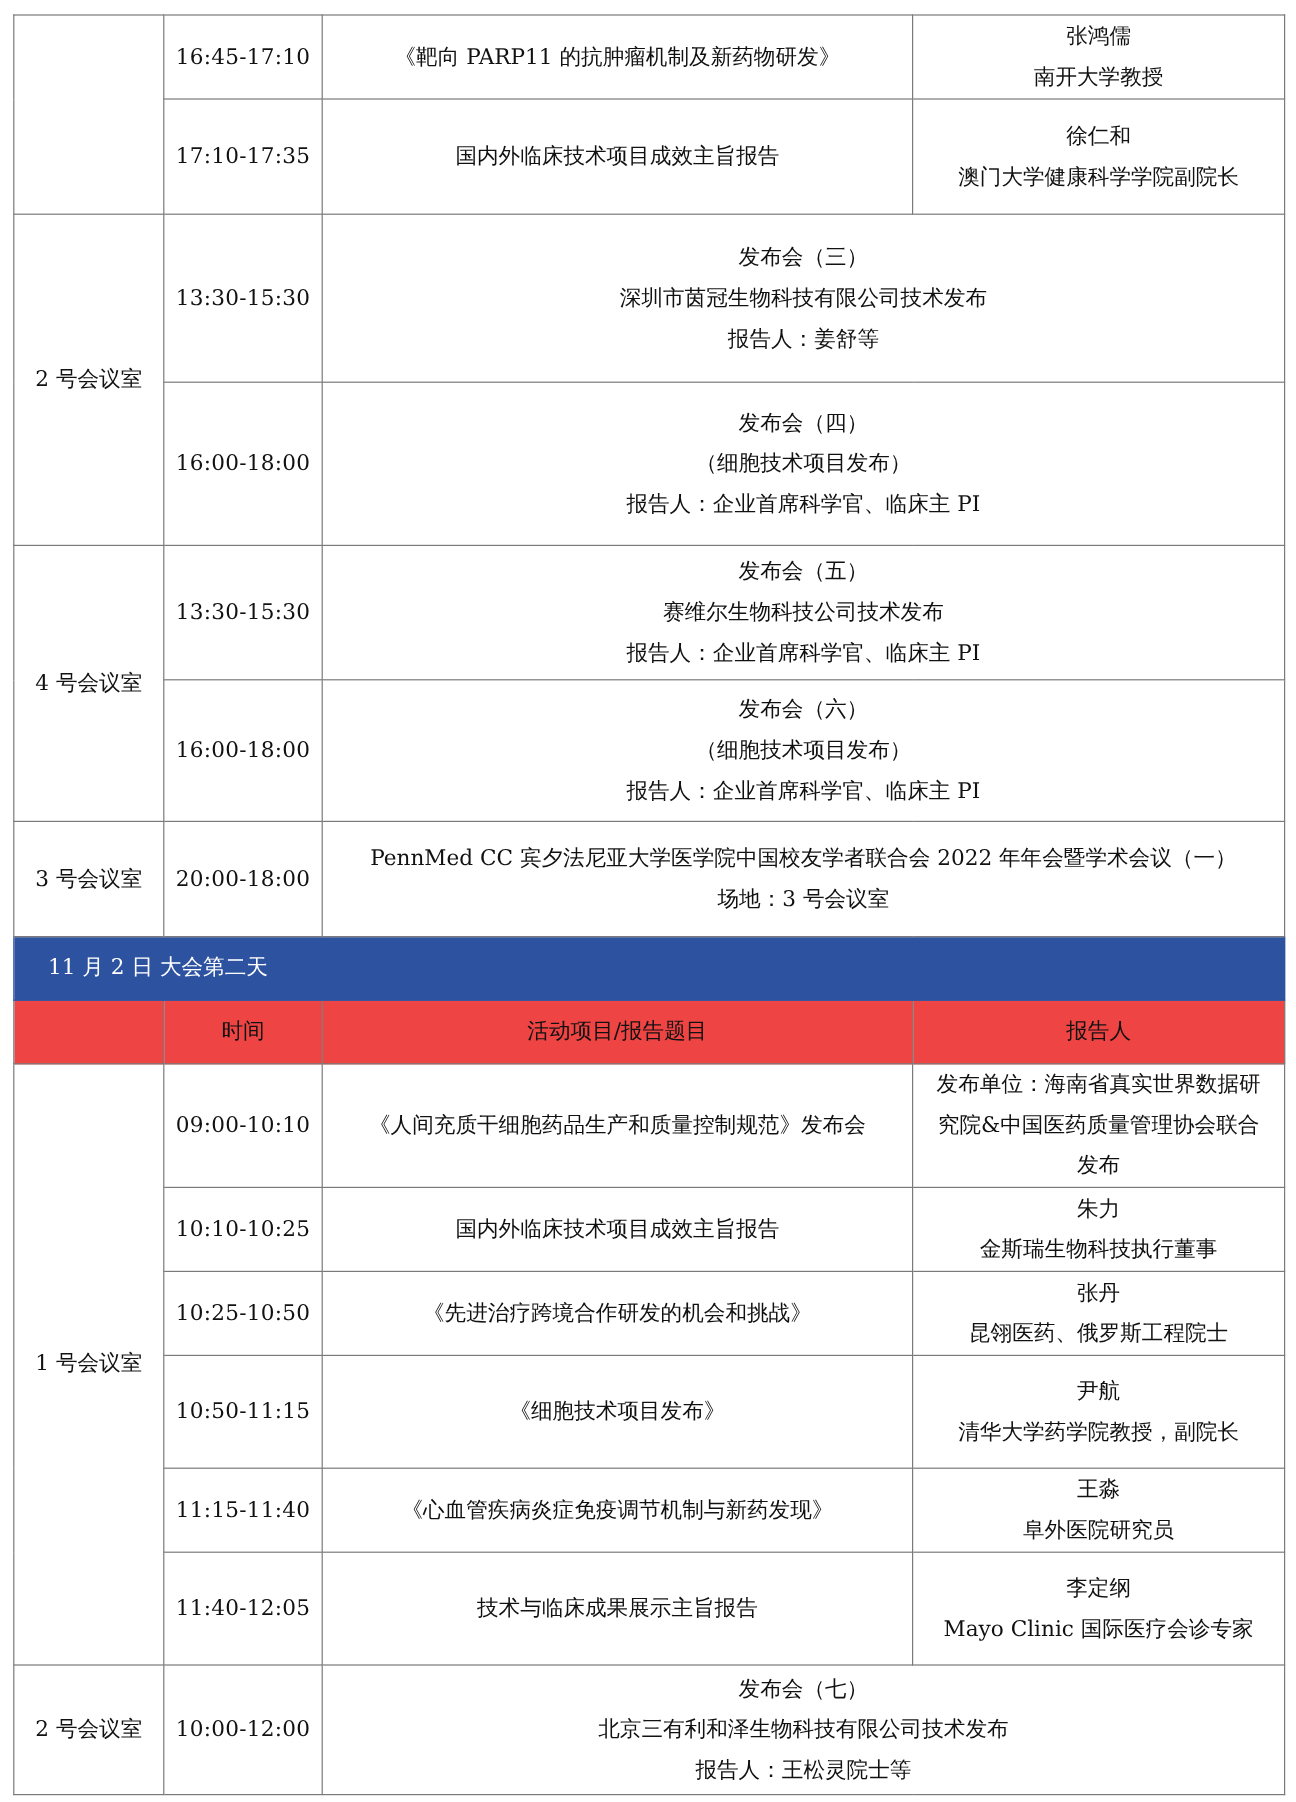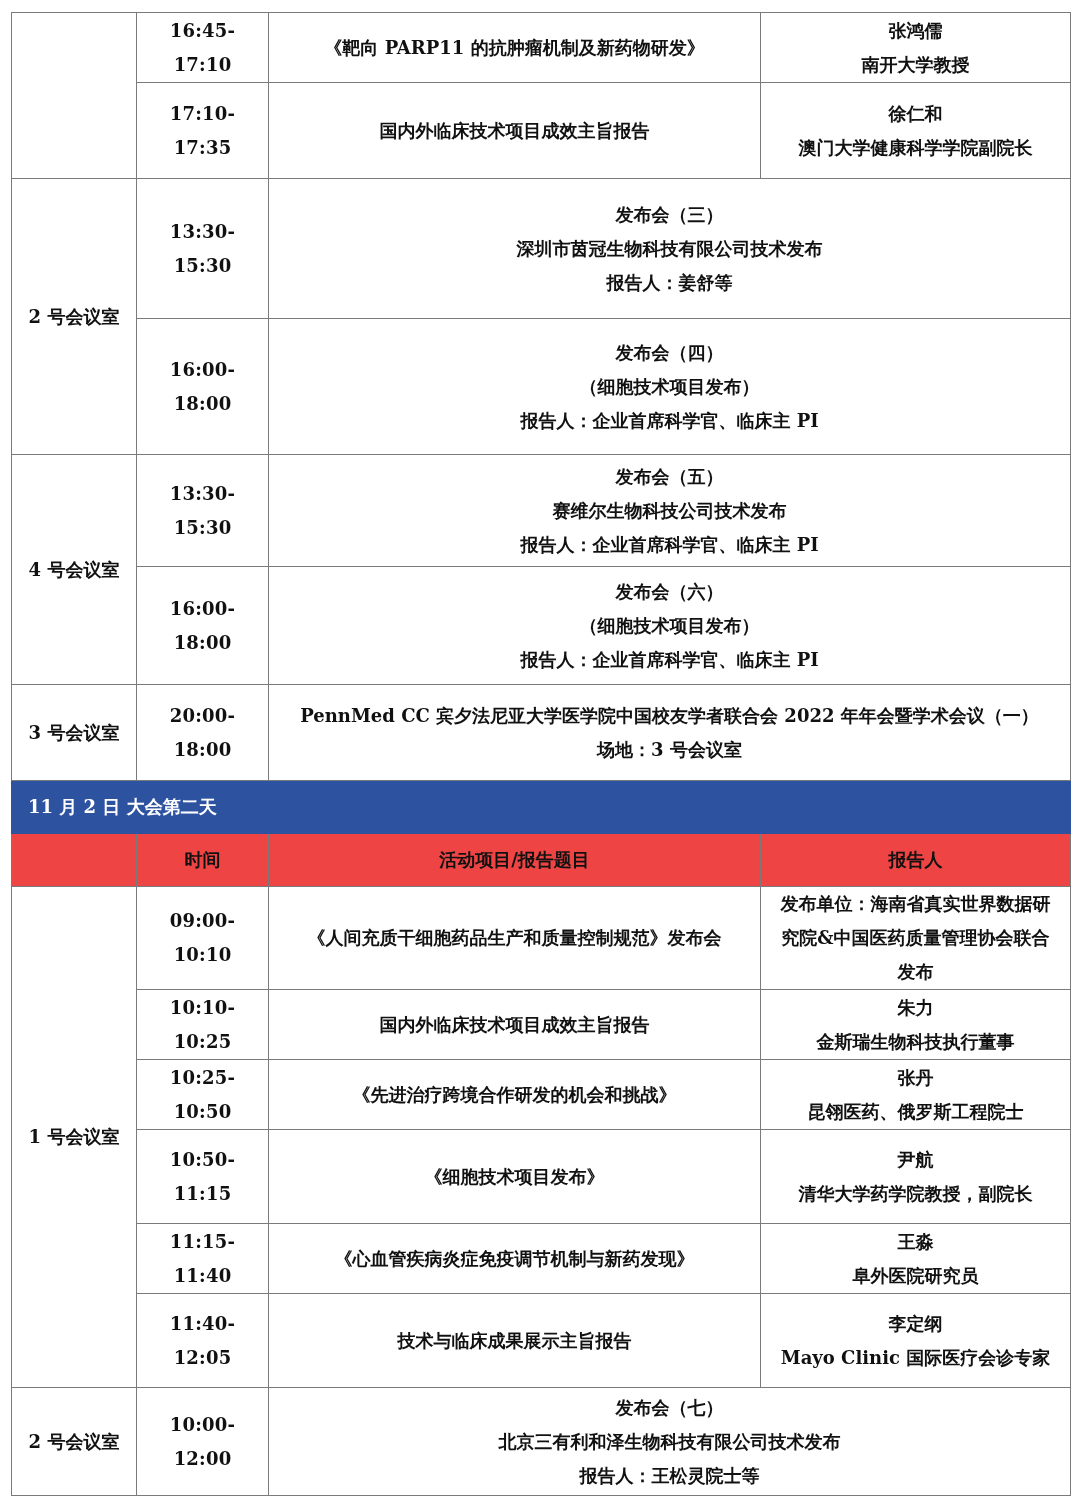--- a/index.html
+++ b/index.html
@@ -1,27 +1,27 @@
 <!DOCTYPE html>
 <html><head>
 <meta charset="utf-8">
 <style>
   html, body { margin: 0; padding: 0; background: #ffffff; }
   body { width: 1080px; height: 1502px; position: relative; overflow: hidden;
          font-family: "DejaVu Serif", "Liberation Serif", serif; color: #111; }
   table.sched { position: absolute; left: 11px; top: 12px; width: 1059px;
-                border-collapse: collapse; table-layout: fixed; font-weight: bold; }
+                border-collapse: collapse; table-layout: fixed; }
   table.sched td { border: 1px solid #7a7a7a; text-align: center; vertical-align: middle;
                    font-size: 18px; line-height: 34px; padding: 0 4px; }
   col.c-room { width: 125px; }
   col.c-time { width: 132px; }
   col.c-topic { width: 492px; }
   col.c-speaker { width: 310px; }
   .line { display: block; }
-  tr.day-row td { background: #2d52a0; color: #ffffff; text-align: left; padding-left: 16px;
+  tr.day-row td { background: #2d52a0; color: #ffffff; text-align: left; padding-left: 28px;
                   border-color: #2d52a0; height: 52px; }
   tr.head-row td { background: #ef4444; height: 52px; }
   .time { font-size: 18px; letter-spacing: 0.2px; }
 </style>
 </head>
 <body>
 
 <table class="sched">
   <colgroup>
     <col class="c-room">

